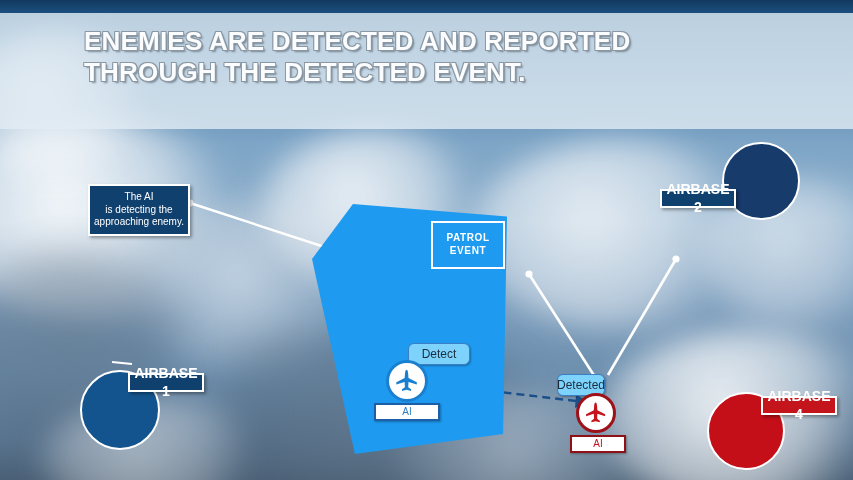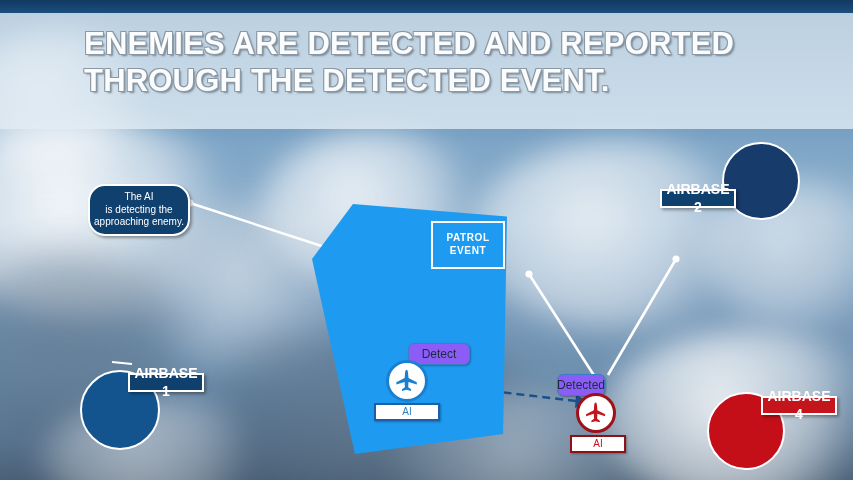--- a/index.html
+++ b/index.html
@@ -32,21 +32,21 @@
   .topbar{
     position:absolute;left:0;top:0;width:853px;height:13px;
     background:linear-gradient(to bottom,#12395f,#1b4f7e);
   }
   .titleband{
     position:absolute;left:0;top:13px;width:853px;height:116px;
     background:rgba(226,236,244,.80);
   }
   .title{
     position:absolute;left:84px;top:26px;width:760px;
-    font-size:31px;font-weight:bold;line-height:1.18;
+    font-size:26px;font-weight:bold;line-height:1.18;
     letter-spacing:.2px;color:#fbfcfd;
     text-shadow:
       -1px -1px 0 #8b98a4, 1px -1px 0 #8b98a4,
       -1px  1px 0 #8b98a4, 1px  1px 0 #8b98a4,
        2px  2px 2px rgba(60,70,80,.55);
   }
   .title span{display:block;white-space:nowrap;}
   
   .circle{position:absolute;border-radius:50%;border:2px solid #ffffff;box-sizing:border-box;}
   .circ-blue{background:#13548e;}
@@ -74,21 +74,21 @@
   .box-white-blue{
     background:#ffffff;border:2px solid #1b5fa8;color:#2e7fc4;
     box-shadow:1px 1px 2px rgba(0,0,0,.3);
   }
   .box-white-red{
     background:#ffffff;border:2px solid #8f1016;color:#c4141c;
     box-shadow:1px 1px 2px rgba(0,0,0,.3);
   }
   .pill{
     position:absolute;box-sizing:border-box;border-radius:6px;
-    background:#8b5cf6;border:1px solid #3b7fc4;color:#1d2d3d;
+    background:#7dd3fc;border:1px solid #3b7fc4;color:#1d2d3d;
     display:flex;align-items:center;justify-content:center;
     font-size:12px;box-shadow:1px 1px 2px rgba(0,0,0,.3);
   }
   .txt{display:flex;flex-direction:column;align-items:center;justify-content:center;
        width:100%;height:100%;line-height:1.28;}
   .lbl{font-size:14px;}
   .lbl b{font-weight:bold;}
   .icon-circle{
     position:absolute;border-radius:50%;background:#ffffff;box-sizing:border-box;
     display:flex;align-items:center;justify-content:center;
@@ -162,21 +162,21 @@
     <div class="txt lbl">
         <b>AIRBASE 2</b>
       </div>
   </div>
   <div class="box box-red" style="left:761px;top:396px;width:76px;height:19px;">
     <div class="txt lbl">
         <b>AIRBASE 4</b>
       </div>
   </div>
 
-  <div class="box box-navy" style="left:88px;top:184px;width:102px;height:52px;border-radius:17px;">
+  <div class="box box-navy" style="left:88px;top:184px;width:102px;height:52px;">
     <div class="txt" style="font-size:10px;">
       <div>The AI</div>
       <div>is detecting the</div>
       <div>approaching enemy.</div>
     </div>
   </div>
 
   <div class="box box-bluefill" style="left:431px;top:221px;width:74px;height:48px;">
     <div class="txt" style="font-size:10px;">
       <div>PATROL</div>

